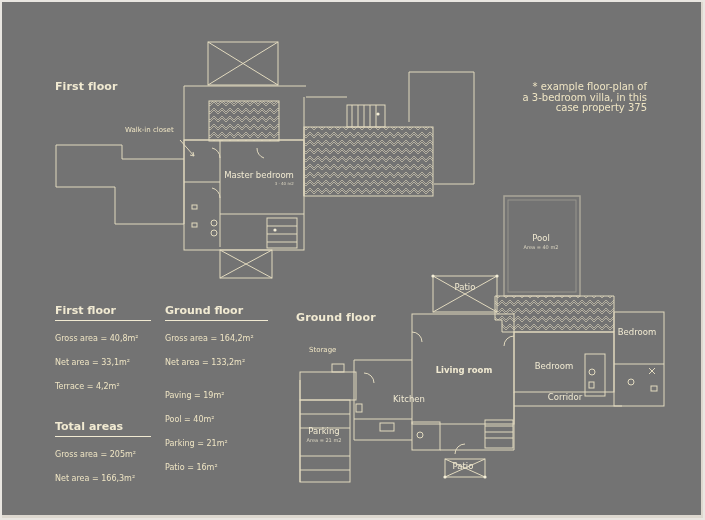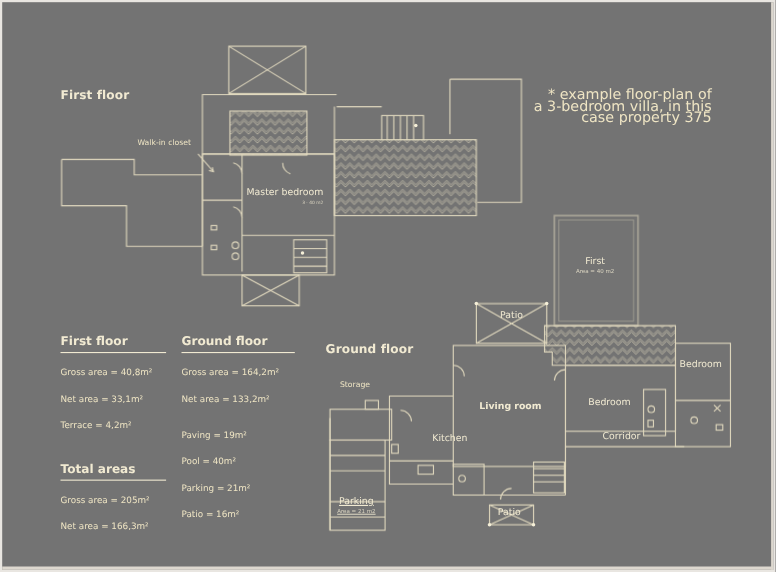--- a/index.html
+++ b/index.html
@@ -1,21 +1,21 @@
 <!DOCTYPE html>
 <html><head>
 <meta charset="utf-8">
 <style>
   html, body { margin:0; padding:0; }
   body { width:705px; height:520px; background:#e9e6e1; position:relative; overflow:hidden; font-family:"DejaVu Sans", sans-serif; }
   #sheet { position:absolute; left:2px; top:2px; width:699px; height:513px; background:#737373; border-right:2px solid #ddd8cf; border-bottom:3px solid #ddd8cf; overflow:hidden; }
   svg.plan { position:absolute; left:0; top:0; }
   .lbl { position:absolute; color:#f1ead2; white-space:nowrap; }
   .h-big { font-size:11px; font-weight:bold; letter-spacing:0.1px; }
-  .note { position:absolute; right:54px; top:80px; text-align:right; color:#efe5c4; font-size:13px; line-height:10.5px; white-space:pre-line; }
+  .note { position:absolute; right:54px; top:80px; text-align:right; color:#efe5c4; font-size:10px; line-height:10.5px; white-space:pre-line; }
   .block { position:absolute; color:#f1ead2; }
   .block .title { font-size:11px; font-weight:bold; padding-bottom:3px; border-bottom:1.5px solid #f1ead2; margin-bottom:5px; }
   .block .line { font-size:8px; line-height:12px; color:#efe5c4;margin-top:12px; }
   .block .gap { height:9px; }
   .room { position:absolute; color:#f1ead2; font-size:8.5px; transform:translateX(-50%); text-align:center; white-space:nowrap; }
   .room small { display:block; font-size:4px; opacity:.8; margin-top:1px; }
   .tiny { position:absolute; color:#efe5c4; font-size:6px; white-space:nowrap; }
 </style>
 </head>
 <body>
@@ -156,31 +156,31 @@
 a 3-bedroom villa, in this
 case property 375</div>
 
   <div class="tiny" style="left:123px;top:124px;font-size:7px;">Walk-in closet</div>
   <div class="room" style="left:257px;top:168px;text-align:right;">
     <span>Master bedroom</span>
     <small>3 · 40 m2</small>
   </div>
 
   <div class="room" style="left:539px;top:231px;">
-    <span>First</span>
+    <span>Pool</span>
     <small style="font-size:5px">Area = 40 m2</small>
   </div>
   <div class="room" style="left:463px;top:280px;">Patio</div>
   <div class="tiny" style="left:295px;top:344px;font-size:7px;margin-left:12px;">Storage</div>
   <div class="room" style="left:462px;top:363px;font-weight:bold;">Living room</div>
   <div class="room" style="left:407px;top:392px;">Kitchen</div>
   <div class="room" style="left:552px;top:359px;">Bedroom</div>
   <div class="room" style="left:635px;top:325px;">Bedroom</div>
   <div class="room" style="left:563px;top:390px;">Corridor</div>
-  <div class="room" style="left:322px;top:449px;text-decoration:underline;">
+  <div class="room" style="left:322px;top:424px;">
     <span>Parking</span>
     <small style="font-size:5px">Area = 21 m2</small>
   </div>
   <div class="room" style="left:461px;top:459px;">Patio</div>
 
   <div class="block" style="left:53px;top:302px;width:96px;">
     <div class="title">First floor</div>
     <div class="line">Gross area = 40,8m²</div>
     <div class="line">Net area = 33,1m²</div>
     <div class="line">Terrace = 4,2m²</div>

